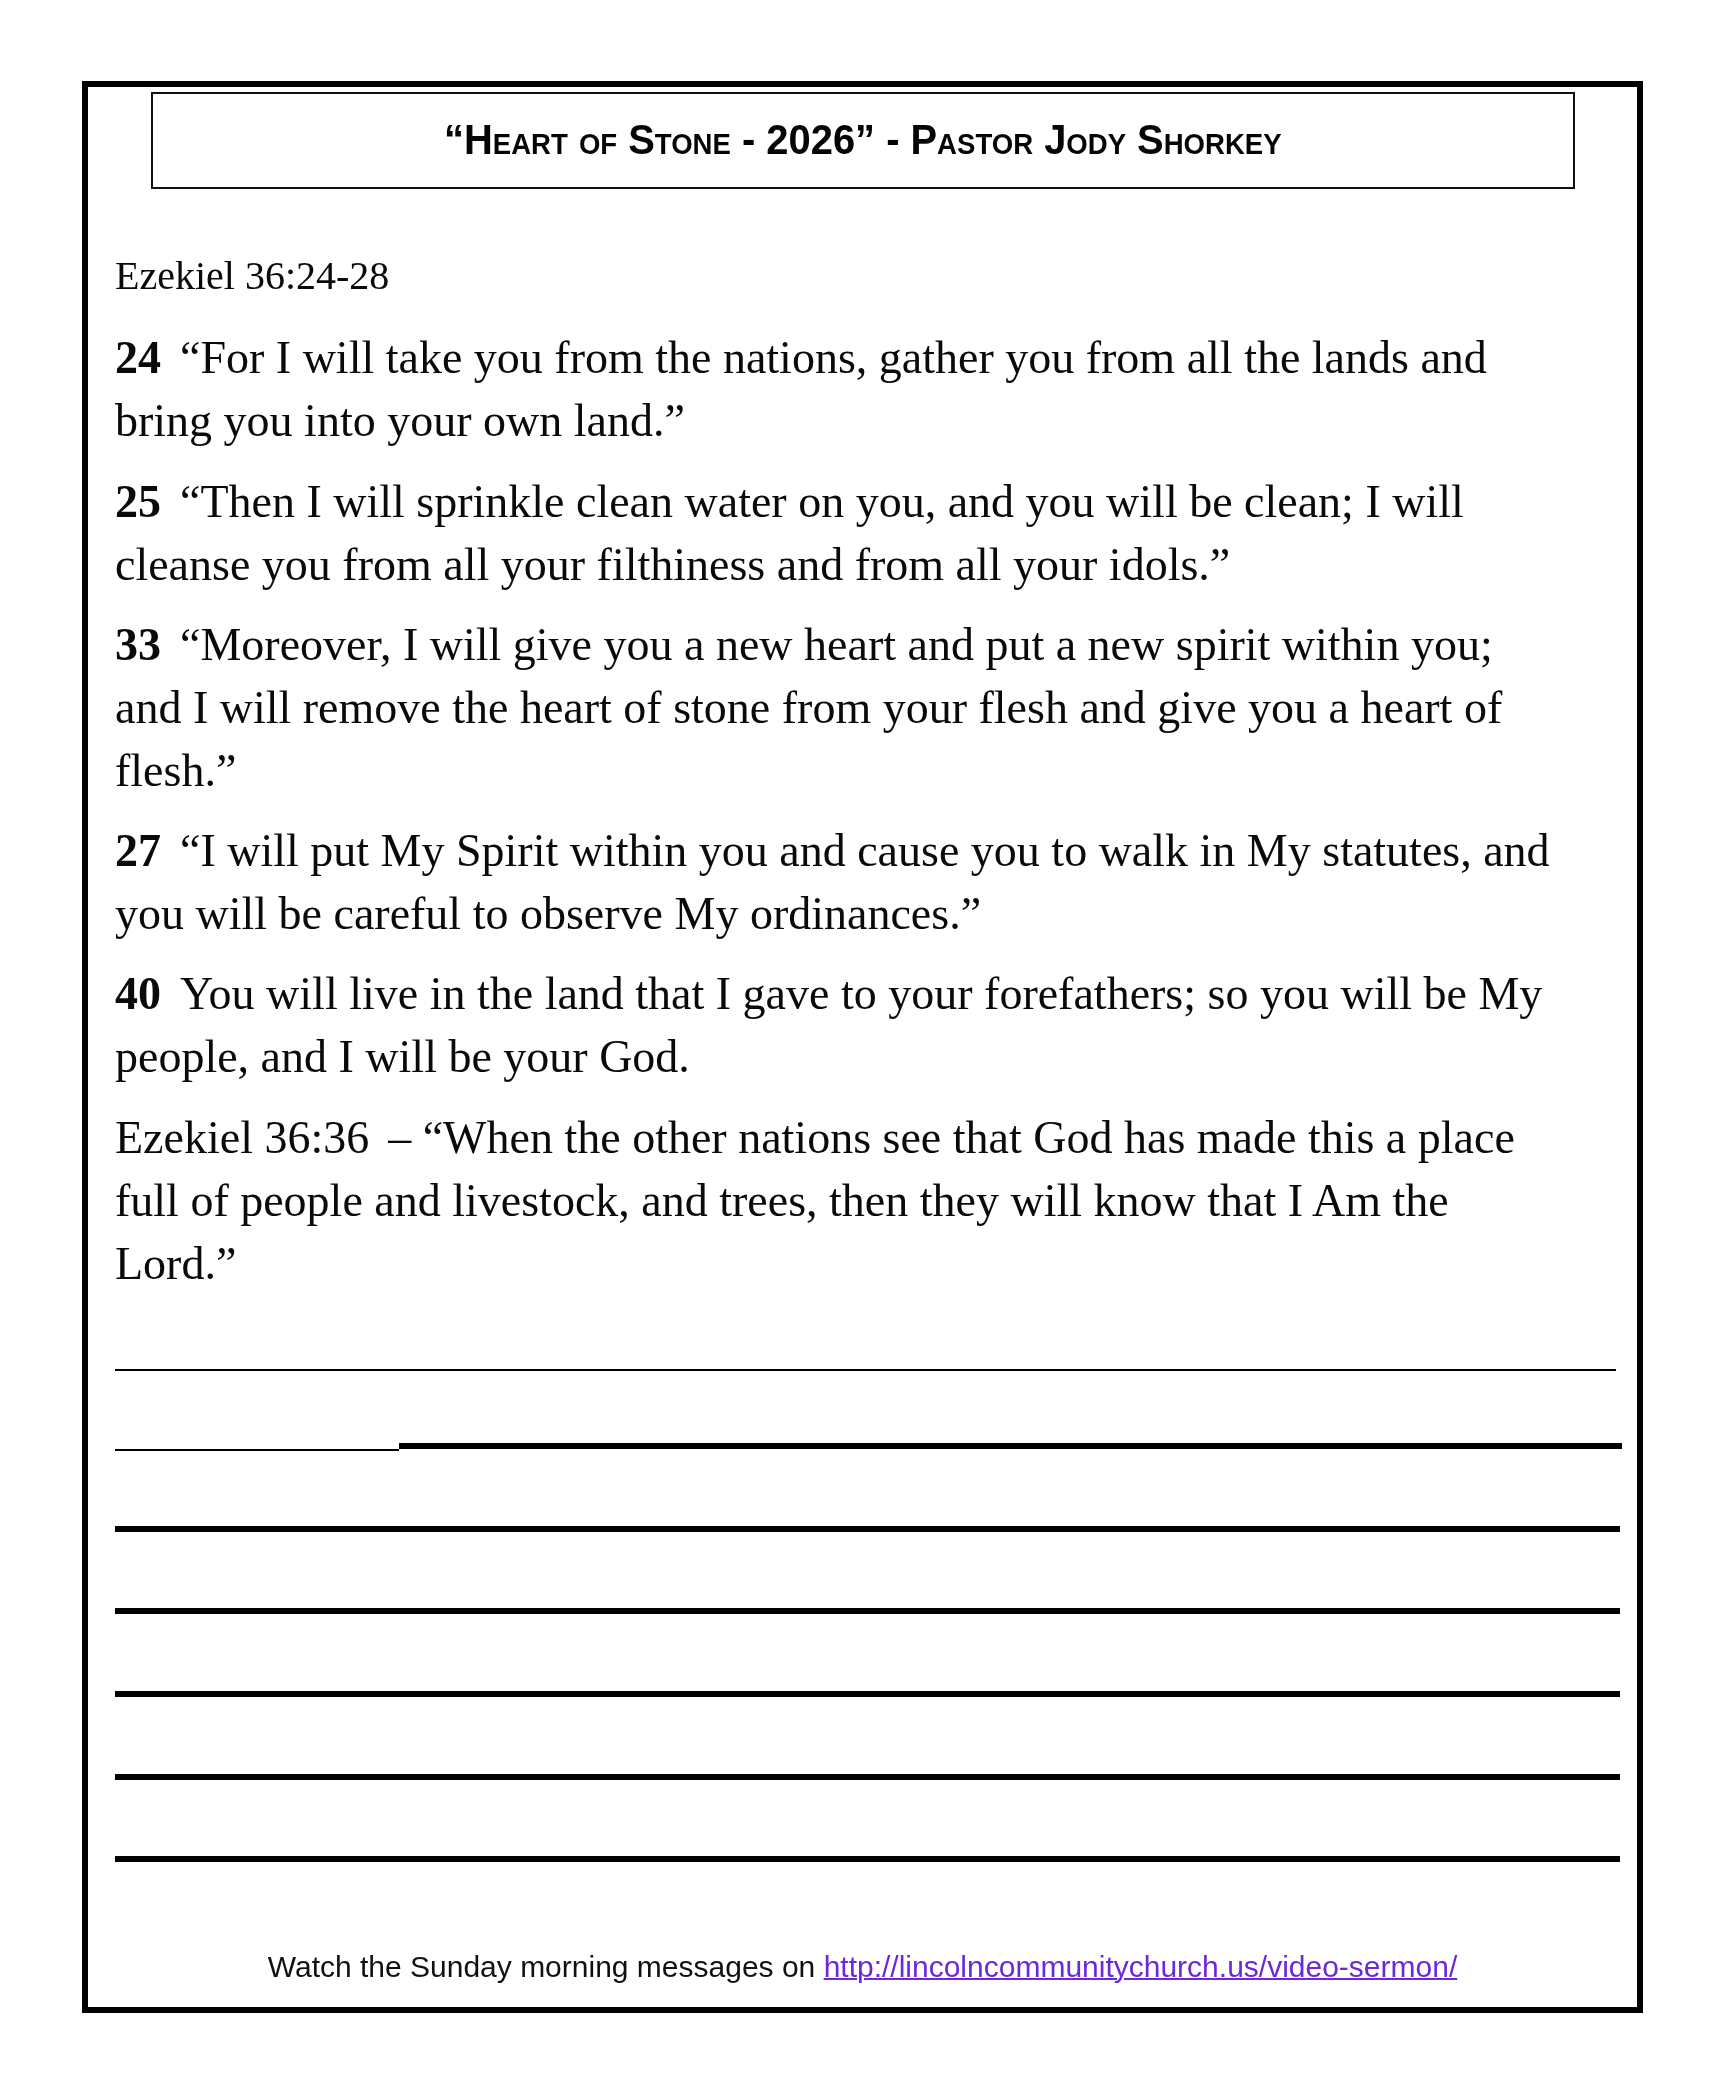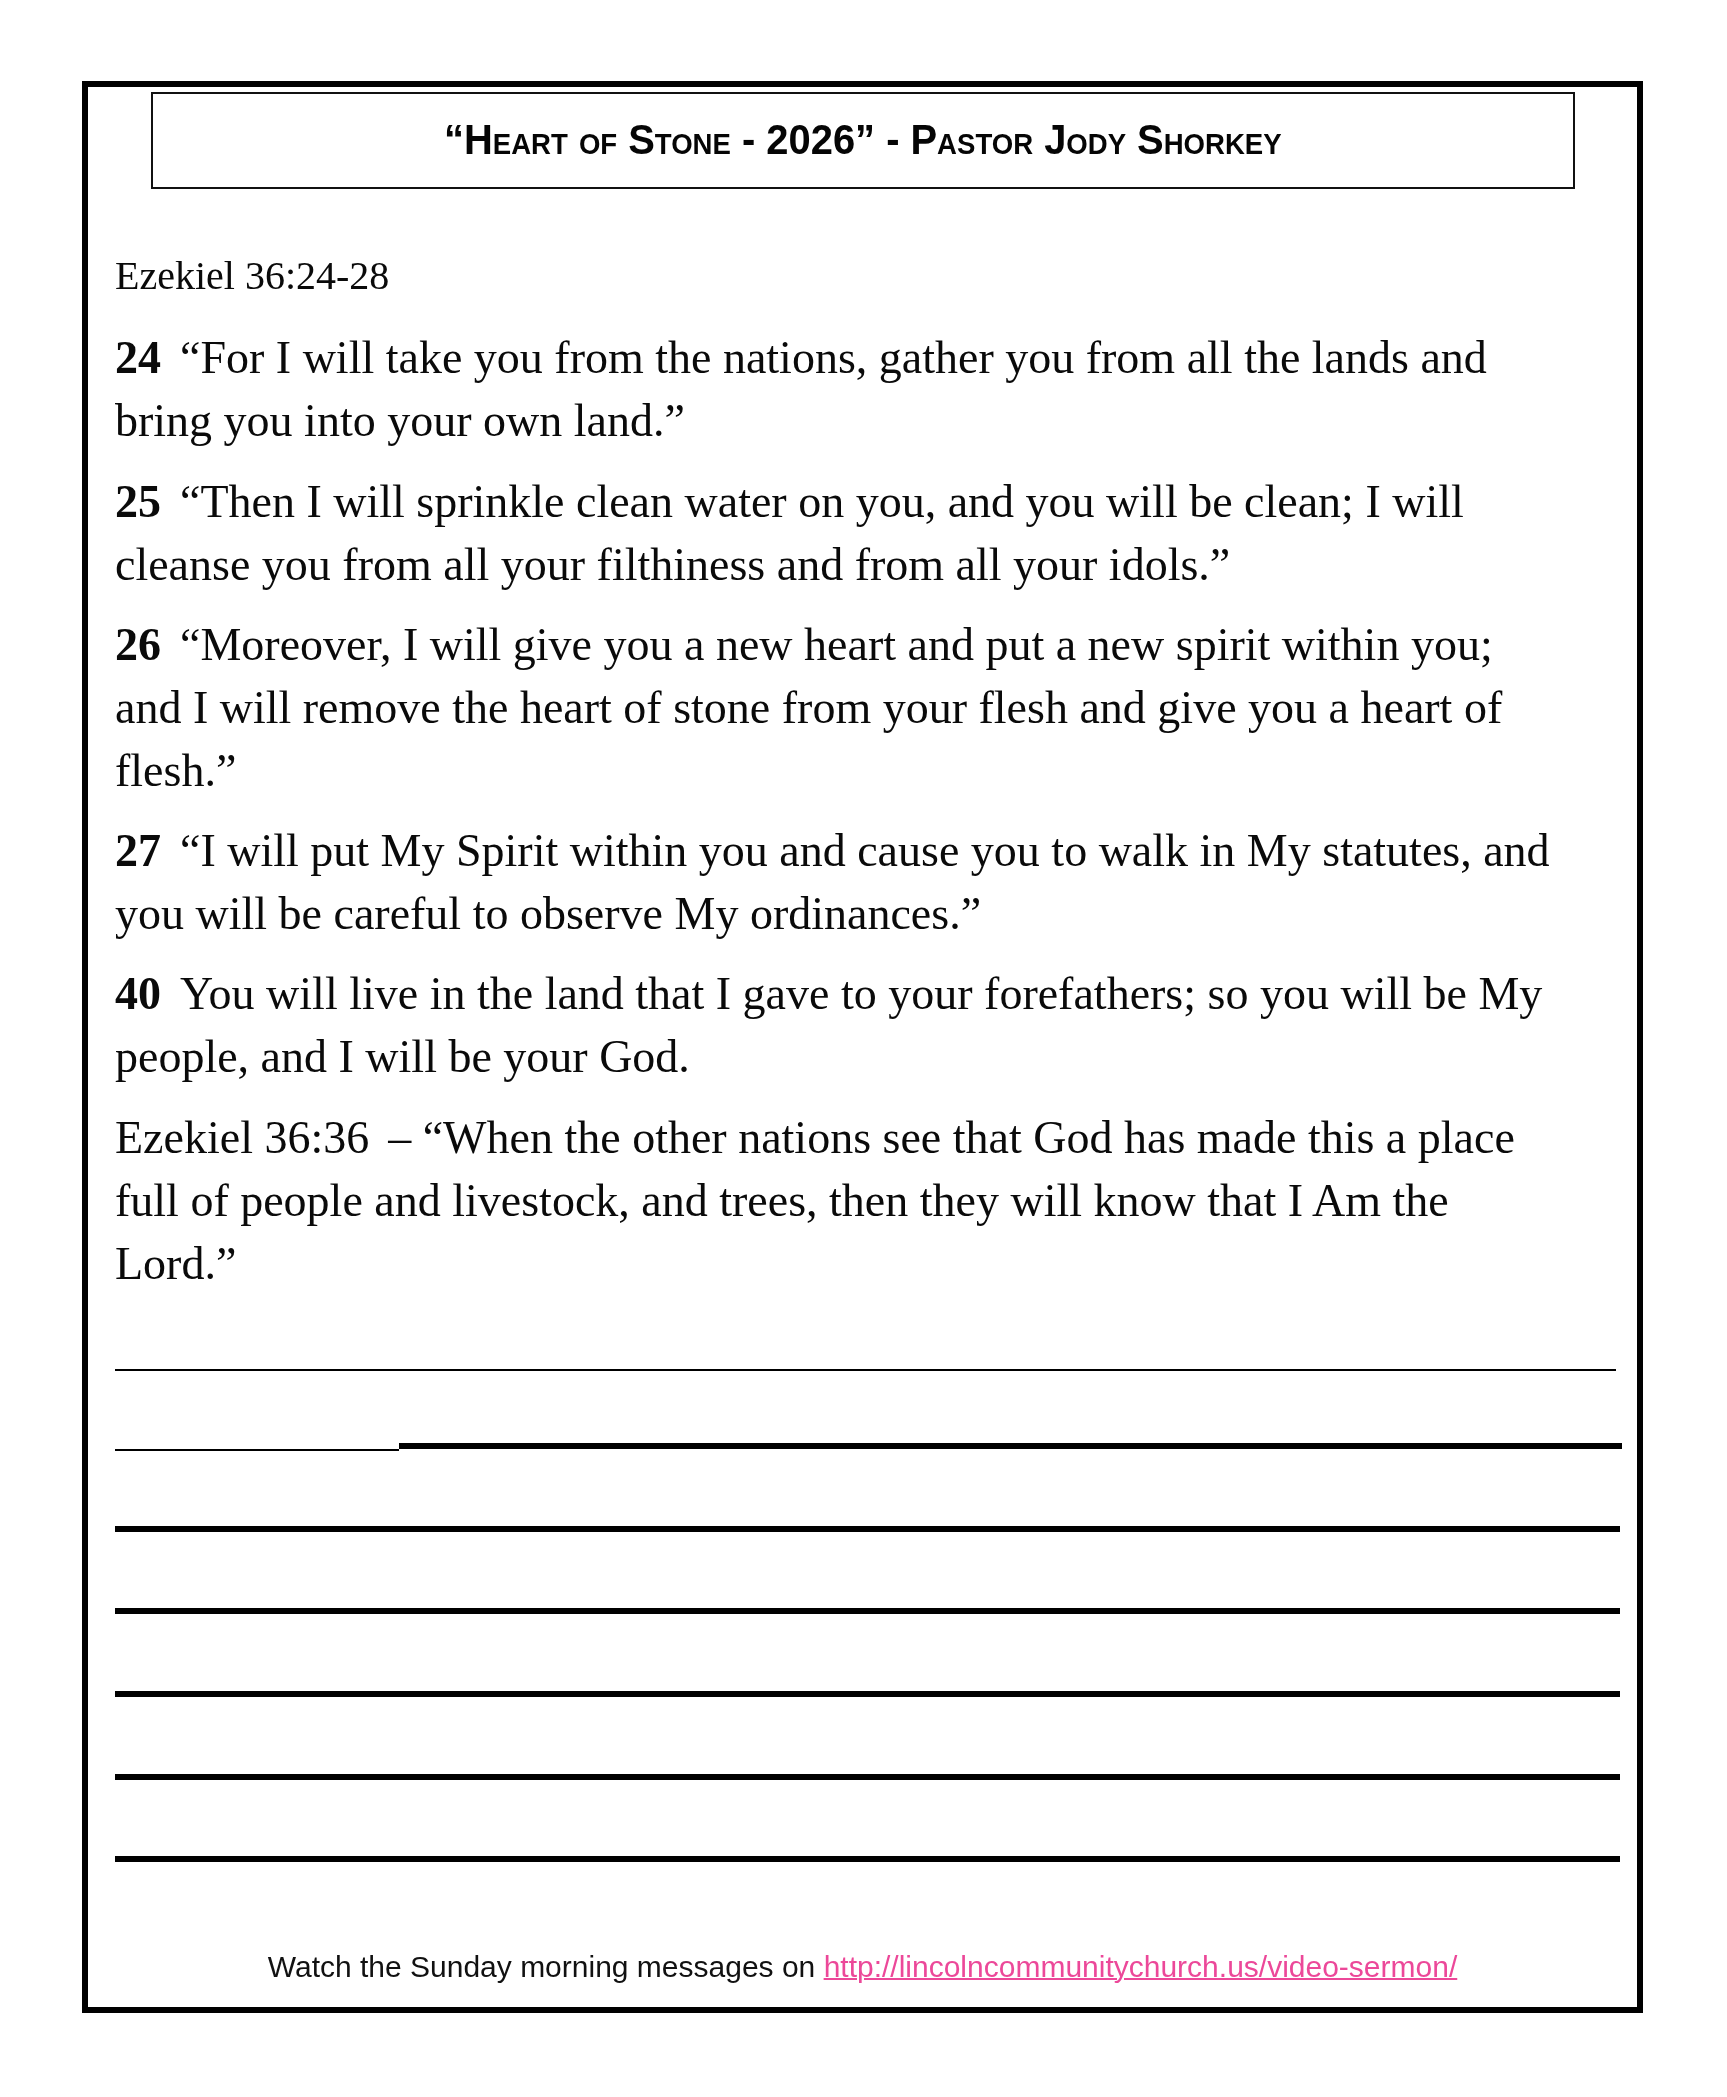--- a/index.html
+++ b/index.html
@@ -76,21 +76,21 @@
     position: absolute;
     left: 0;
     top: 1863px;
     width: 100%;
     text-align: center;
     font-family: "Liberation Sans", sans-serif;
     font-size: 30px;
     color: #111111;
   }
   .footer a {
-    color: #ec4899;
+    color: #6d28d9;
     text-decoration-thickness: 2.4px;
   }
 </style>
 </head>
 <body>
 
 <div class="page">
   <div class="outer-box">
 
     <div class="header-box">
@@ -99,21 +99,21 @@
 
     <div class="body-text">
       <div class="passage-heading">Ezekiel 36:24-28</div>
 
       <p class="verse"><b class="vnum">24</b><span class="vtext">“For I will take you from the nations, gather you from all the lands and
 bring you into your own land.”</span></p>
 
       <p class="verse"><b class="vnum">25</b><span class="vtext">“Then I will sprinkle clean water on you, and you will be clean; I will
 cleanse you from all your filthiness and from all your idols.”</span></p>
 
-      <p class="verse"><b class="vnum">26</b><span class="vtext">“Moreover, I will give you a new heart and put a new spirit within you;
+      <p class="verse"><b class="vnum">33</b><span class="vtext">“Moreover, I will give you a new heart and put a new spirit within you;
 and I will remove the heart of stone from your flesh and give you a heart of
 flesh.”</span></p>
 
       <p class="verse"><b class="vnum">27</b><span class="vtext">“I will put My Spirit within you and cause you to walk in My statutes, and
 you will be careful to observe My ordinances.”</span></p>
 
       <p class="verse"><b class="vnum">40</b><span class="vtext">You will live in the land that I gave to your forefathers; so you will be My
 people, and I will be your God.</span></p>
 
       <p class="verse"><b class="vlead">Ezekiel 36:36</b><span class="vtext">– “When the other nations see that God has made this a place

